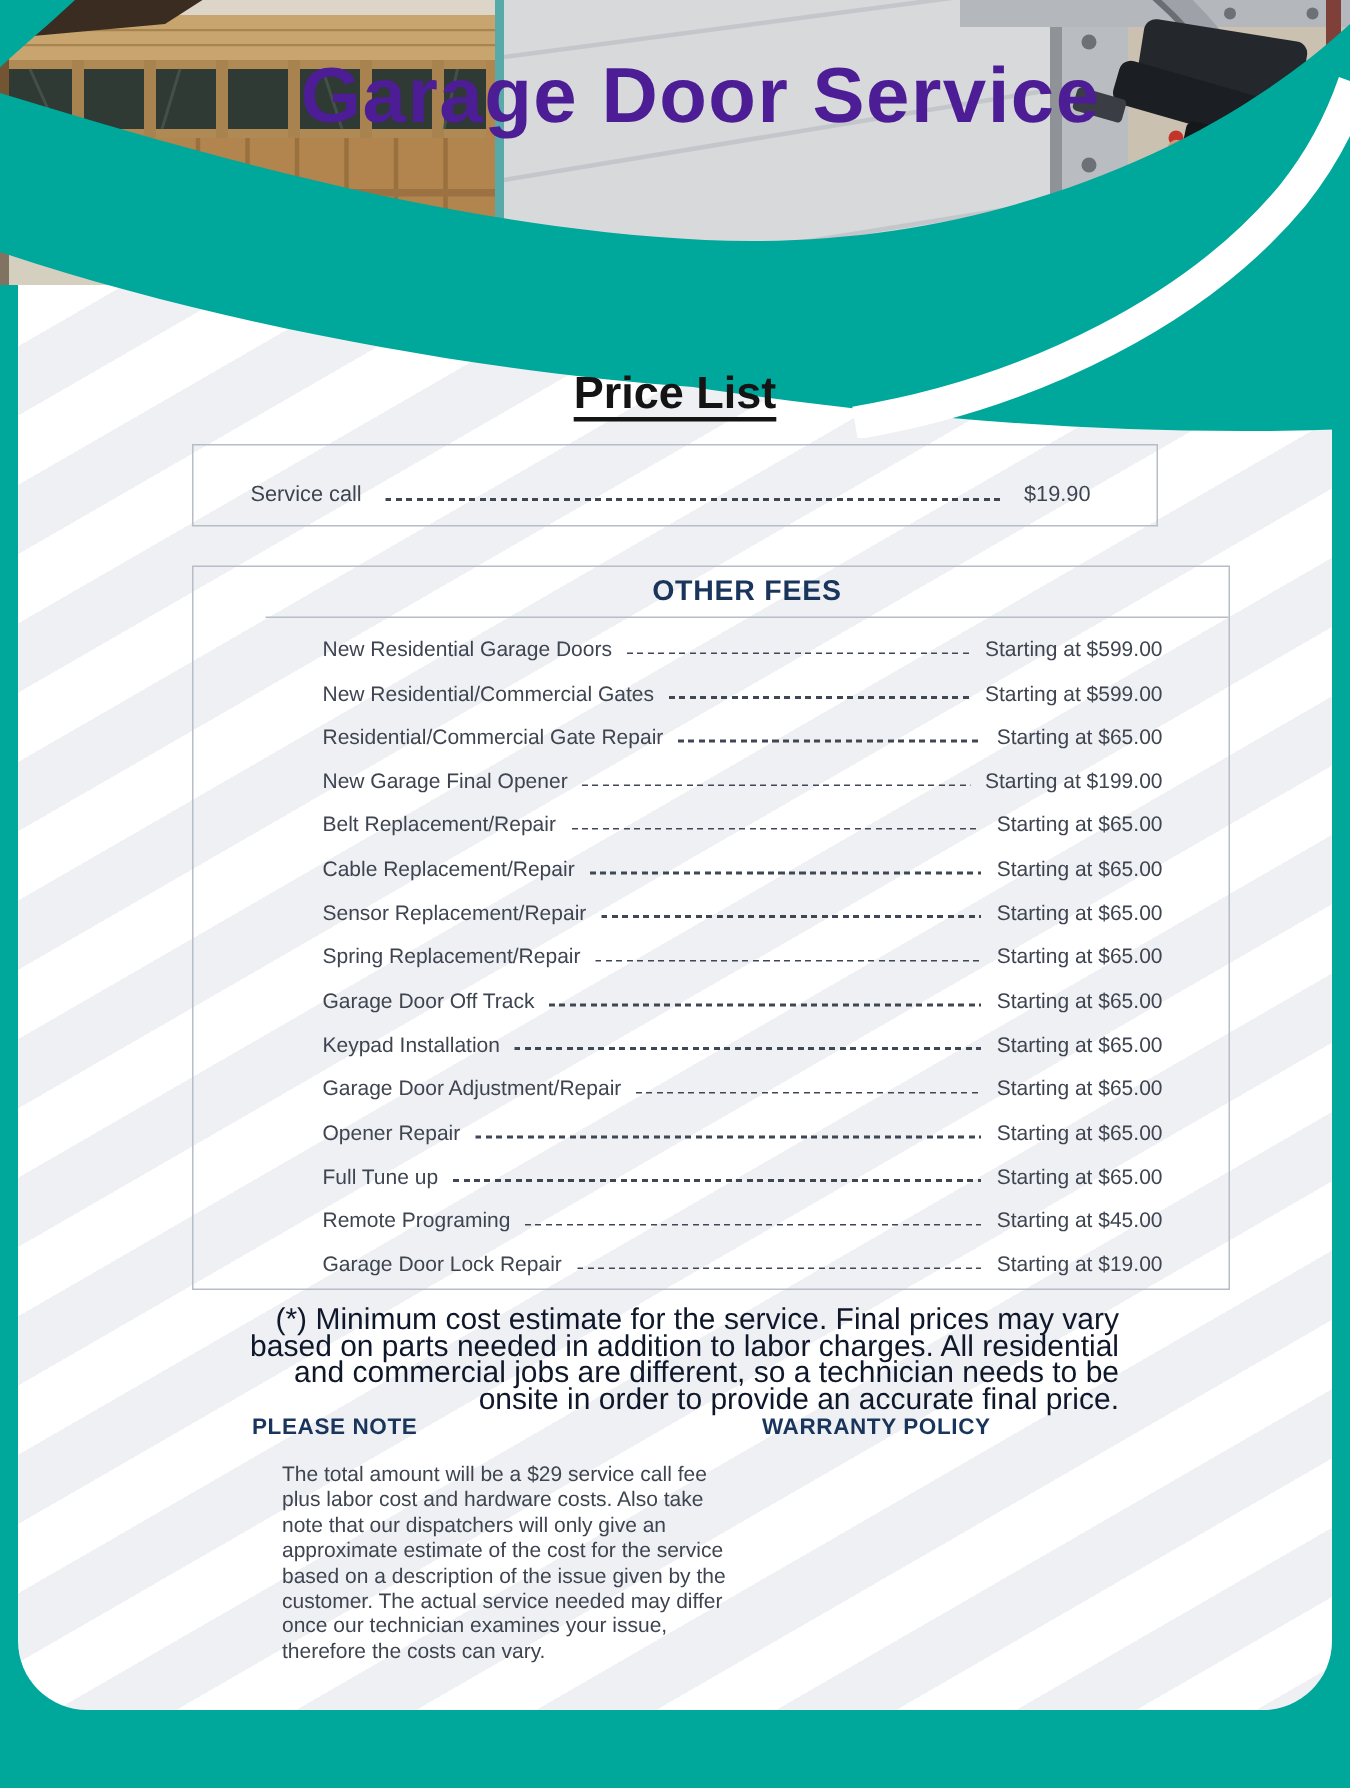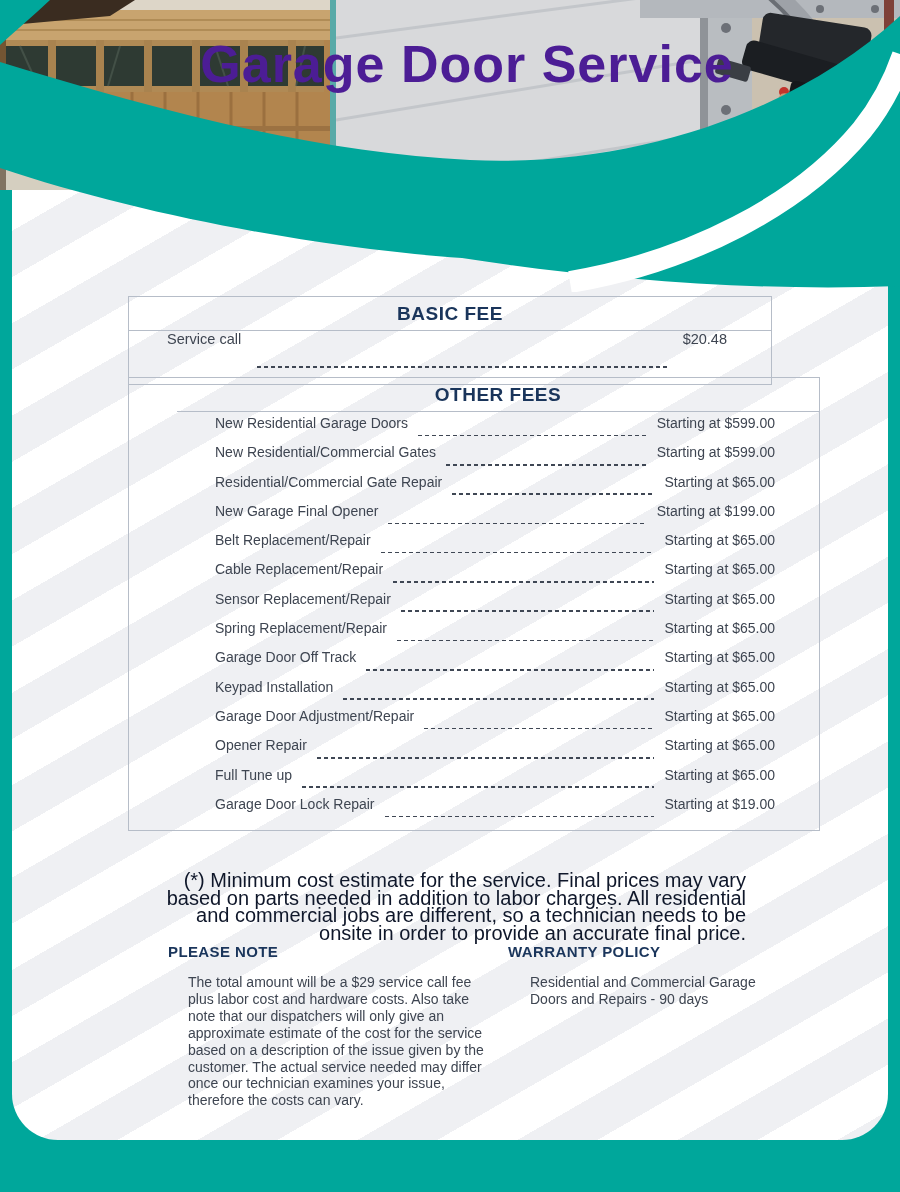--- a/index.html
+++ b/index.html
@@ -30,21 +30,21 @@
   }
   .fee-box{position:absolute;left:128px;width:642px;border:1px solid #b6bdc8;}
   .box-basic{top:296px;}
   .box-other{top:377px;padding-left:48px;}
   .sec-head{
     height:33px;line-height:33px;text-align:center;border-bottom:1px solid #b6bdc8;
     font-size:19px;font-weight:bold;color:#1A355B;letter-spacing:.5px;
   }
   .rows{padding:3px 44px 5px 38px;}
   .box-basic .rows{padding:0 44px 0 38px;}
-  .fee-row{display:flex;align-items:flex-start;height:26.3px;padding-bottom:3px;color:#3E4551;font-size:14px;}
+  .fee-row{display:flex;align-items:flex-end;height:26.3px;padding-bottom:3px;color:#3E4551;font-size:14px;}
   .box-basic .fee-row{height:42px;padding-bottom:11px;font-size:14.5px;}
   .fee-label,.fee-price{line-height:17px;white-space:nowrap;}
   .dashes{
     flex:1;height:1.6px;margin:0 10px 5px 10px;align-self:flex-end;
     background:repeating-linear-gradient(90deg,#3f4754 0 4px,transparent 4px 7px);
   }
   .box-basic .dashes{margin-left:16px;margin-right:14px;}
 
   .footnote{
     position:absolute;left:164px;top:872px;width:582px;
@@ -160,28 +160,28 @@
       <g>
         <path d="M0,0 L50,0 C33,16 16,30 0,45 Z" fill="#00A79B"></path>
         <path d="M0,62 C150,108 310,152 470,160 C640,168 800,108 900,16
                  L900,286 C750,292 590,278 462,258 C320,248 140,215 0,168 Z" fill="#00A79B"></path>
         <path d="M570,282 C690,262 800,205 862,130 C878,110 893,84 903,55" fill="none" stroke="#ffffff" stroke-width="22"></path>
       </g>
     </svg>
     <div class="hero-title">Garage Door Service</div>
   </div>
 
+  <div class="pl-title">Price List</div>
 
   <div class="fee-box box-basic">
-    <div class="sec-head">BASIC FEE</div>
     <div class="rows">
         <div class="fee-row">
           <span class="fee-label">Service call</span>
           <span class="dashes"></span>
-          <span class="fee-price">$20.48</span>
+          <span class="fee-price">$19.90</span>
         </div>
       </div>
   </div>
 
   <div class="fee-box box-other">
     <div class="sec-head">OTHER FEES</div>
     <div class="rows">
         <div class="fee-row">
           <span class="fee-label">New Residential Garage Doors</span>
           <span class="dashes"></span>
@@ -241,27 +241,31 @@
           <span class="fee-label">Opener Repair</span>
           <span class="dashes"></span>
           <span class="fee-price">Starting at $65.00</span>
         </div>
         <div class="fee-row">
           <span class="fee-label">Full Tune up</span>
           <span class="dashes"></span>
           <span class="fee-price">Starting at $65.00</span>
         </div>
         <div class="fee-row">
+          <span class="fee-label">Remote Programing</span>
+          <span class="dashes"></span>
+          <span class="fee-price">Starting at $45.00</span>
+        </div>
+        <div class="fee-row">
           <span class="fee-label">Garage Door Lock Repair</span>
           <span class="dashes"></span>
           <span class="fee-price">Starting at $19.00</span>
         </div>
       </div>
   </div>
 
   <div class="footnote">(*) Minimum cost estimate for the service. Final prices may vary based on parts needed in addition to labor charges. All residential and commercial jobs are different, so a technician needs to be onsite in order to provide an accurate final price.</div>
 
   <div class="note-head left">PLEASE NOTE</div>
   <div class="note-head right">WARRANTY POLICY</div>
   <div class="note-body left">The total amount will be a $29 service call fee plus labor cost and hardware costs. Also take note that our dispatchers will only give an approximate estimate of the cost for the service based on a description of the issue given by the customer. The actual service needed may differ once our technician examines your issue, therefore the costs can vary.</div>
-  <div class="note-body right">Residential and Commercial Garage Doors and Repairs - 90 days</div>
 
 </div>
 
 </body></html>

